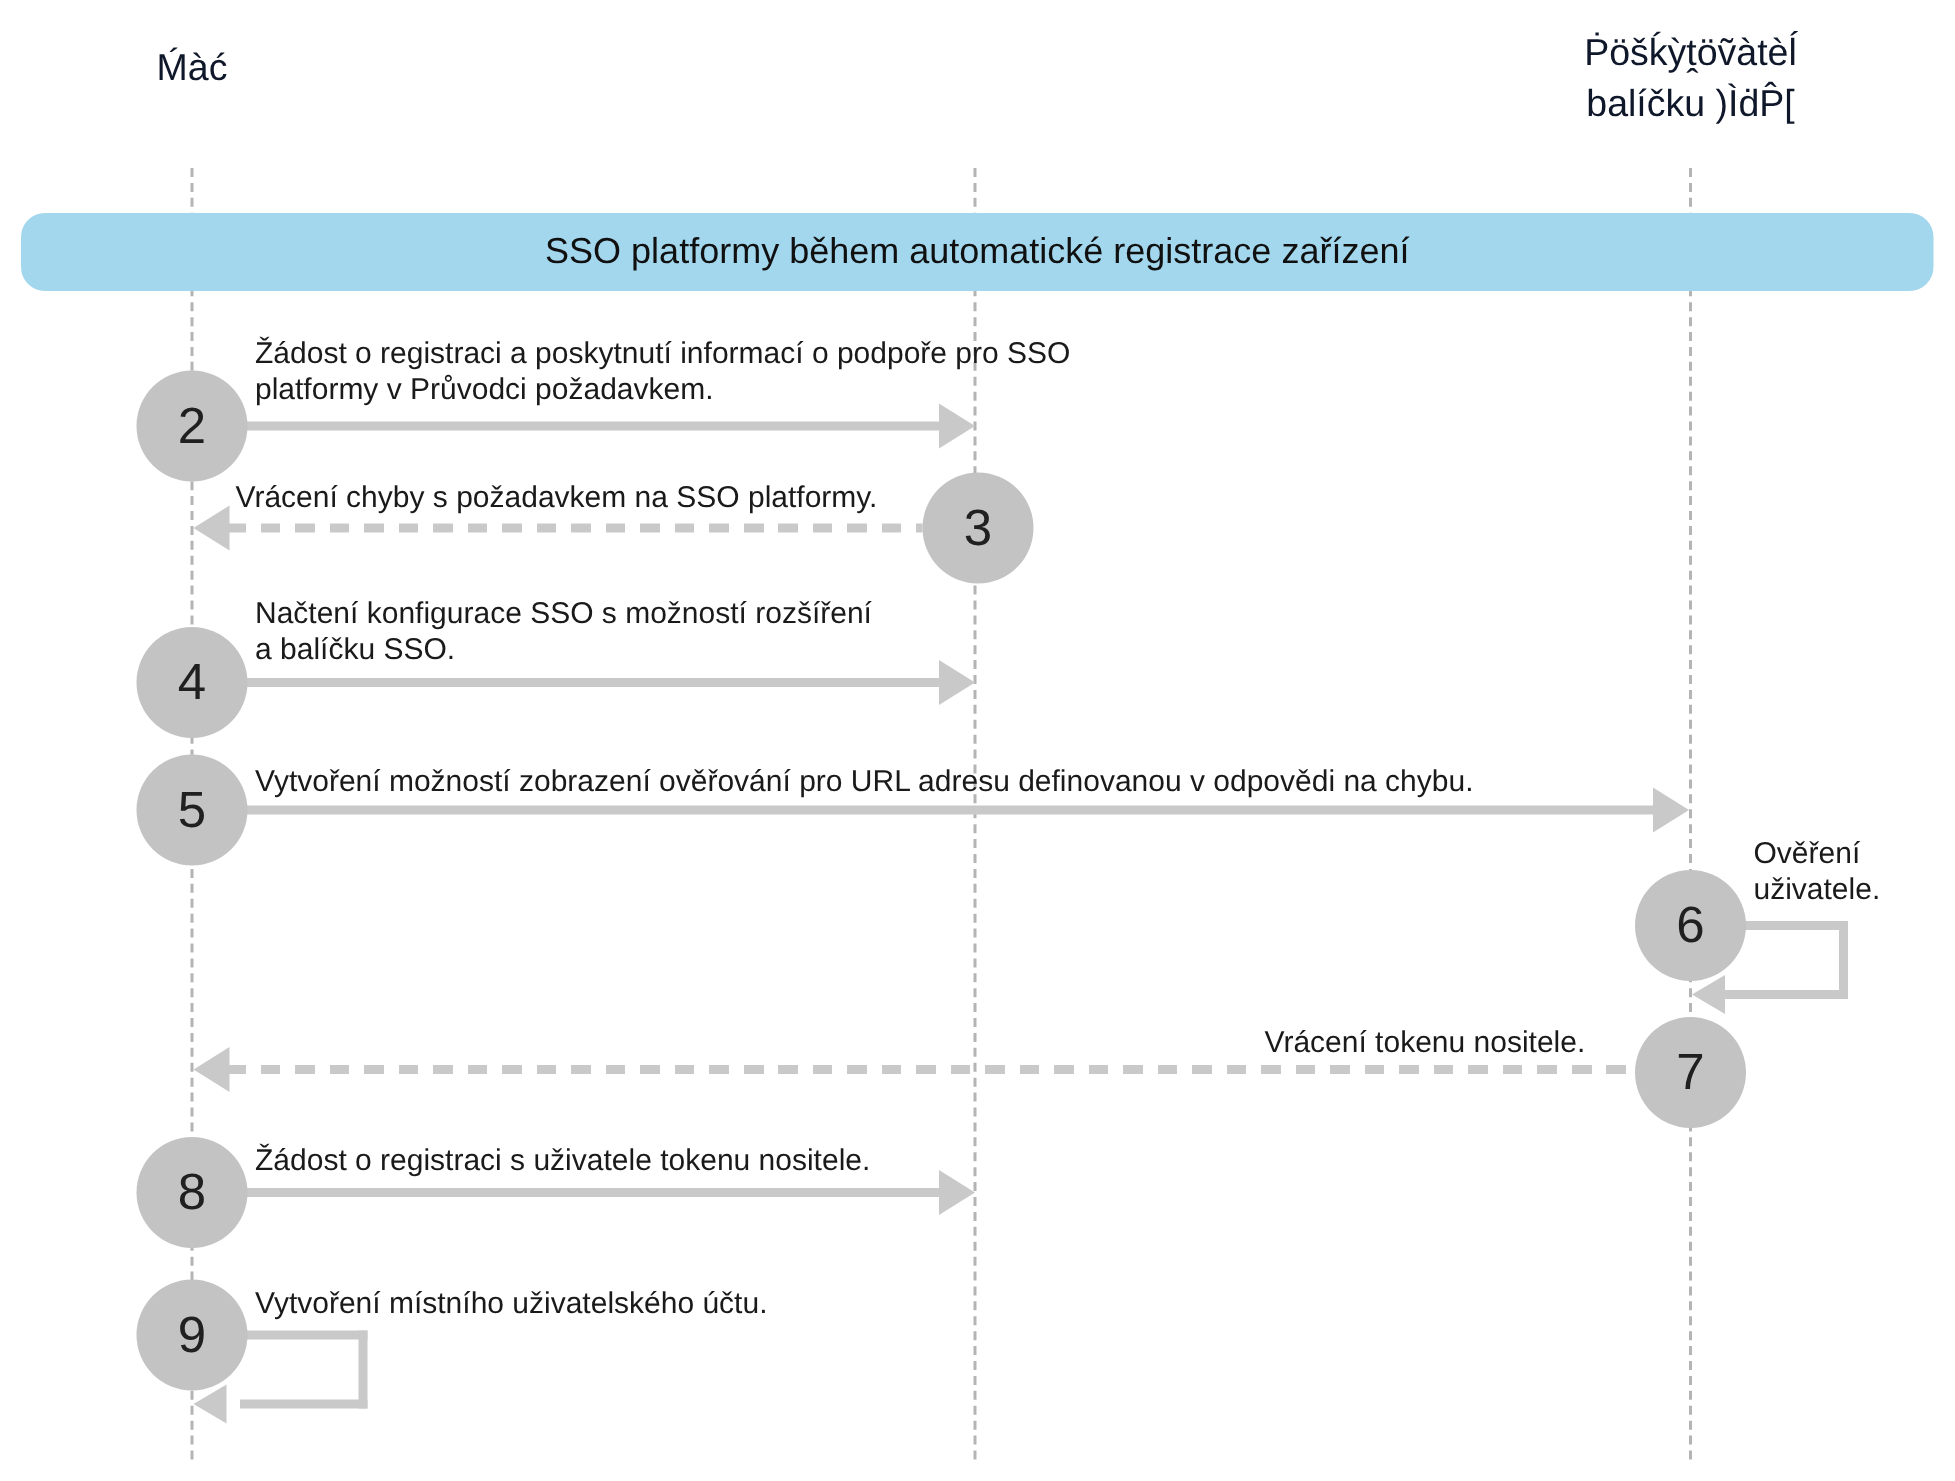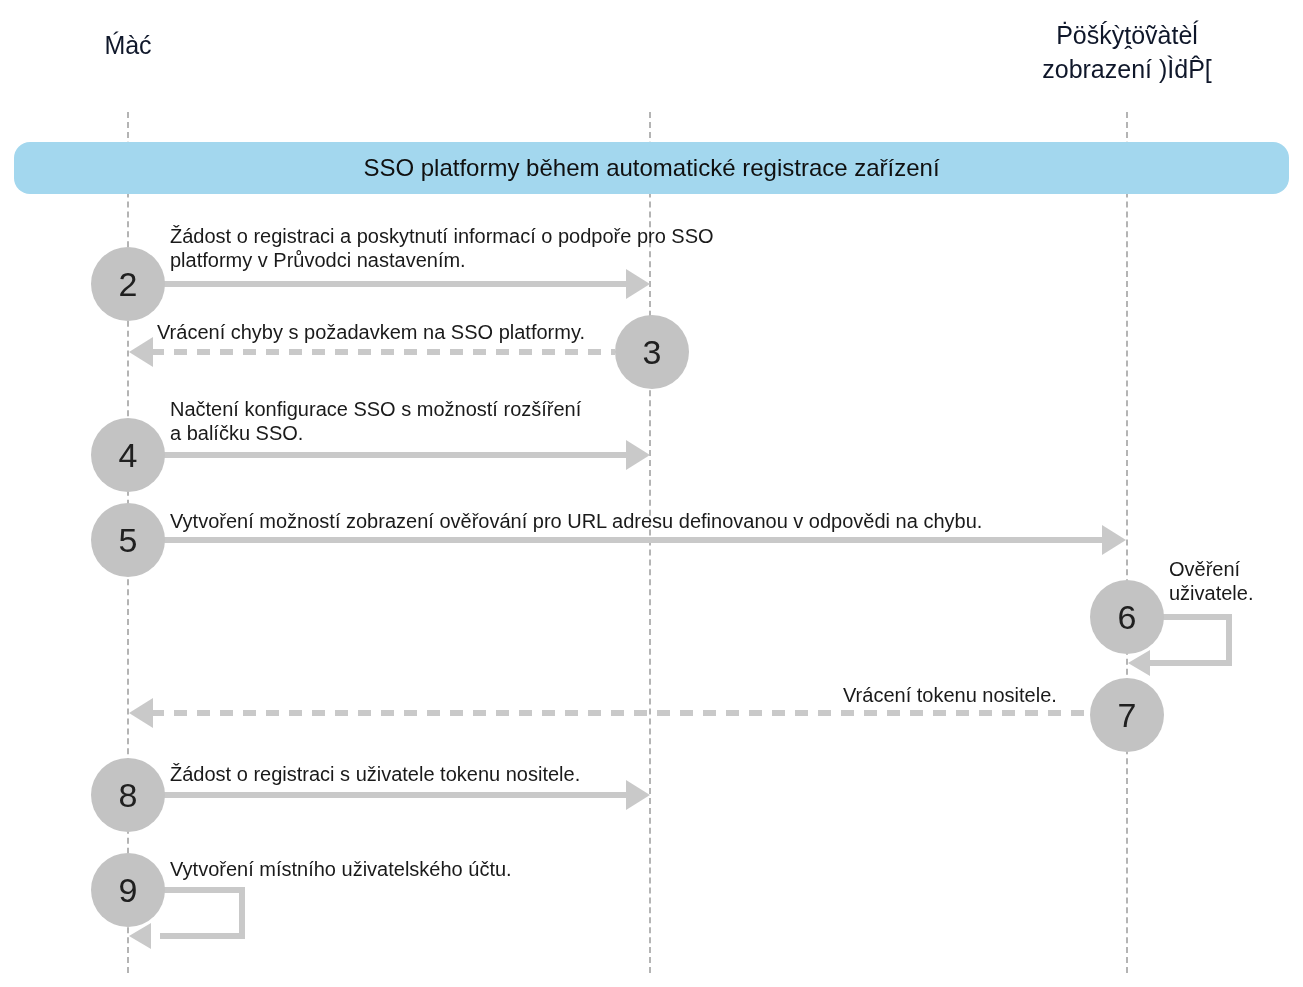--- a/index.html
+++ b/index.html
@@ -62,29 +62,29 @@
 <body>
 
 <div class="stage" style="--band: #a3d7ee; --circle: #c3c3c3; --arrow: #c9c9c9; --lifeline: #b4b4b4; --text: #1a1a1a;">
 
   <div class="lifeline" style="left:127px"></div>
   <div class="lifeline" style="left:649px"></div>
   <div class="lifeline" style="left:1126px"></div>
 
   <div class="actor-label" style="left:128px;top:28px">Ḿàć</div>
   <div class="actor-label" style="left:1127px;top:18px">Ṗöšḱỳṱöṽàtèĺ
-zobrazení )ÌḋP̂[</div>
+balíčku )ÌḋP̂[</div>
 
   <div class="band">
     <span class="band-label">SSO platformy během automatické registrace zařízení</span>
   </div>
 
   <div>
     <div class="msg-label" style="left:170px;top:224px">Žádost o registraci a poskytnutí informací o podpoře pro SSO
-platformy v Průvodci nastavením.</div>
+platformy v Průvodci požadavkem.</div>
     <div class="msg-line" style="left:162px;top:281px;width:466px"></div>
     <div class="head-r" style="left:626px;top:269px"></div>
     <div class="num-circle" style="left:91px;top:247px">
         <span>2</span>
       </div>
   </div>
 
   <div>
     <div class="msg-label" style="left:157px;top:320px">Vrácení chyby s požadavkem na SSO platformy.</div>
     <div class="msg-line dashed" style="left:151px;top:349px;width:464px"></div>

